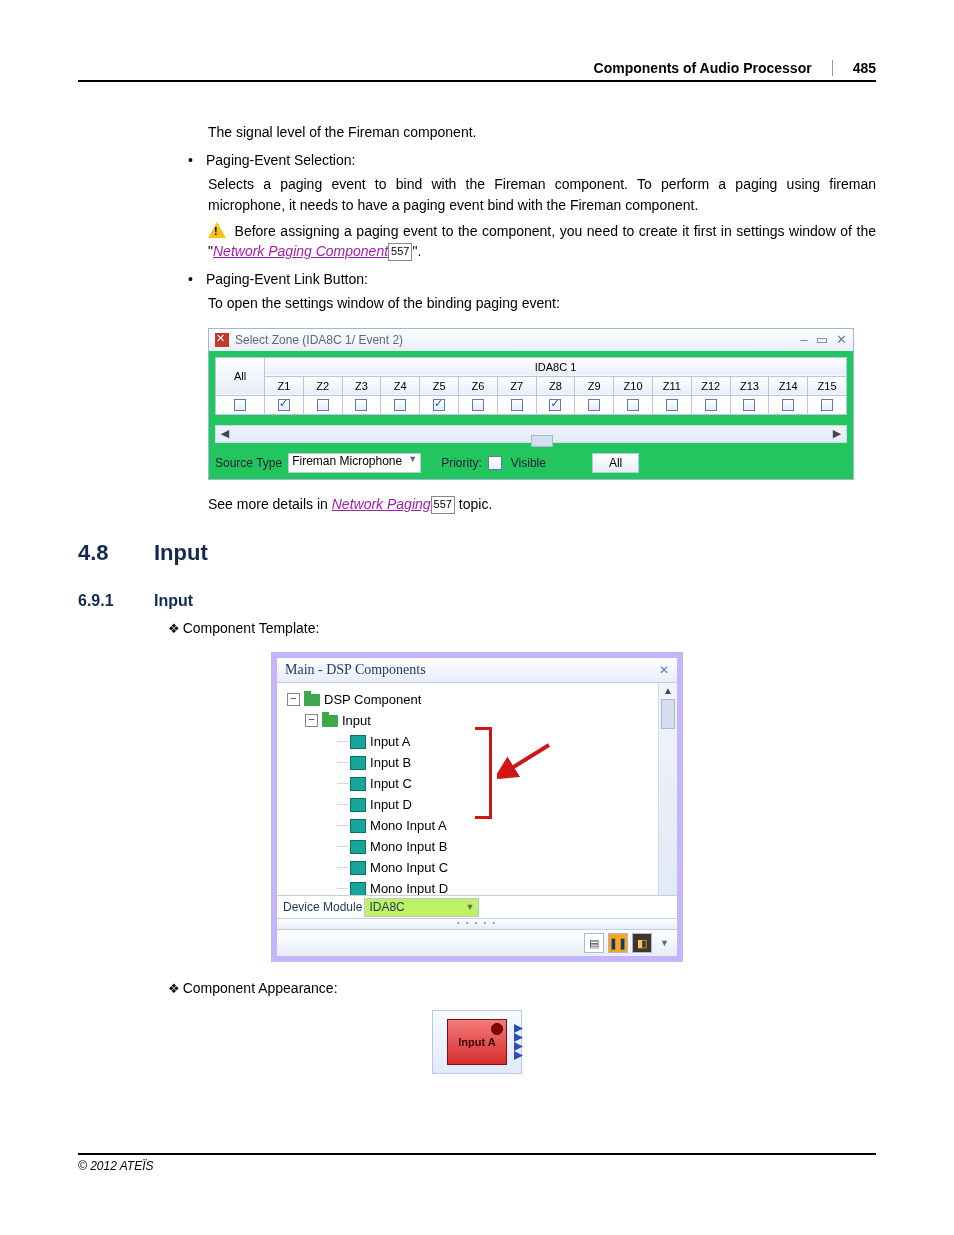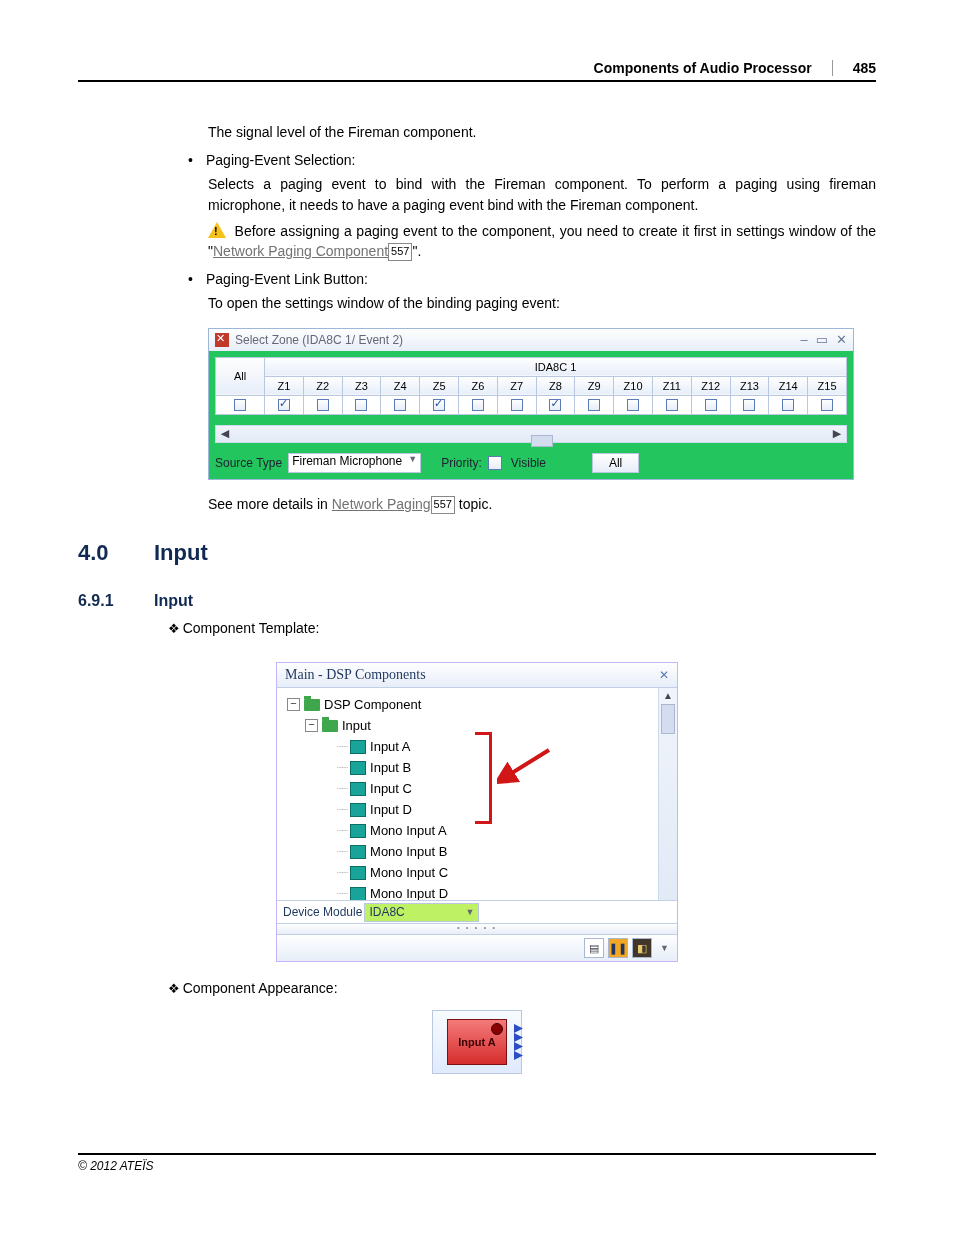--- a/index.html
+++ b/index.html
@@ -48,22 +48,23 @@
   .bullet {
     display: flex;
     margin: 10px 0 6px 0;
   }
   .bullet-dot {
     width: 18px;
     flex-shrink: 0;
     color: #000;
   }
   .link {
-    color: #737373;
+    color: #a21caf;
     text-decoration: underline;
+    font-style: italic;
   }
   .ref-box {
     display: inline-block;
     border: 1px solid #888;
     font-size: 11px;
     padding: 0 2px;
     vertical-align: 1px;
     color: #000;
     text-decoration: none;
   }
@@ -258,23 +259,23 @@
     margin-left: 90px;
     margin-top: 10px;
   }
   .dia {
     display: inline-block;
     font-size: 13px;
     margin-right: 3px;
   }
   
   .dsp-window {
-    margin: 26px auto 0 auto;
+    margin: 16px auto 0 auto;
     width: 400px;
-    border: 1px solid #c4b5fd;
+    border: 6px solid #c4b5fd;
     font-family: "Times New Roman", serif;
     font-size: 14px;
     color: #1f365f;
   }
   .dsp-titlebar {
     background: linear-gradient(#fefefe,#e7eef9);
     height: 24px;
     display: flex;
     align-items: center;
     padding: 0 8px;
@@ -610,21 +611,21 @@
     </div>
   </div>
 
   <div class="body-indent">
     <p class="para">
       <span>See more details in </span><a class="link">Network Paging</a><span class="ref-box">557</span><span> topic.</span>
     </p>
   </div>
 
   <div class="sec-row h1">
-    <span class="sec-num">4.0</span>
+    <span class="sec-num">4.8</span>
     <span class="sec-title">Input</span>
   </div>
   <div class="sec-row h2">
     <span class="sec-num">6.9.1</span>
     <span class="sec-title">Input</span>
   </div>
 
   <div class="comp-label">
     <span class="dia">❖</span><span>Component Template:</span>
   </div>

